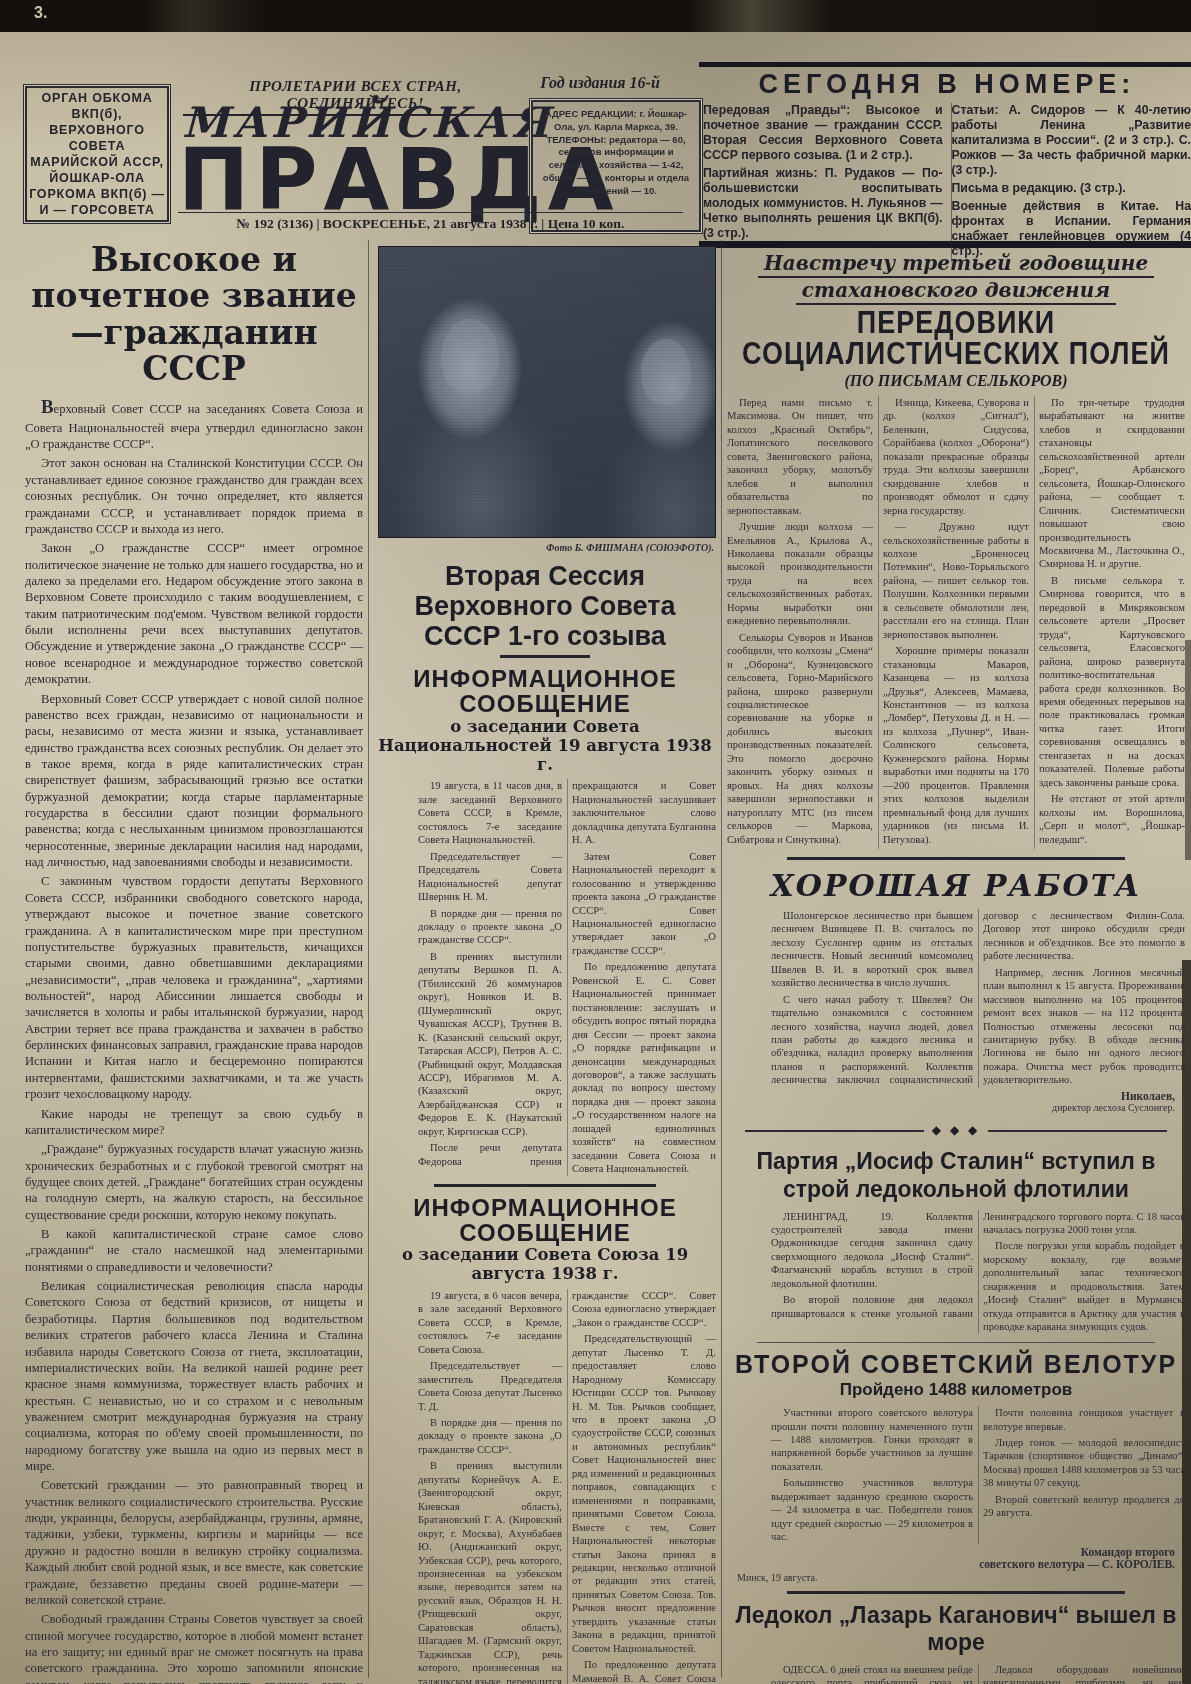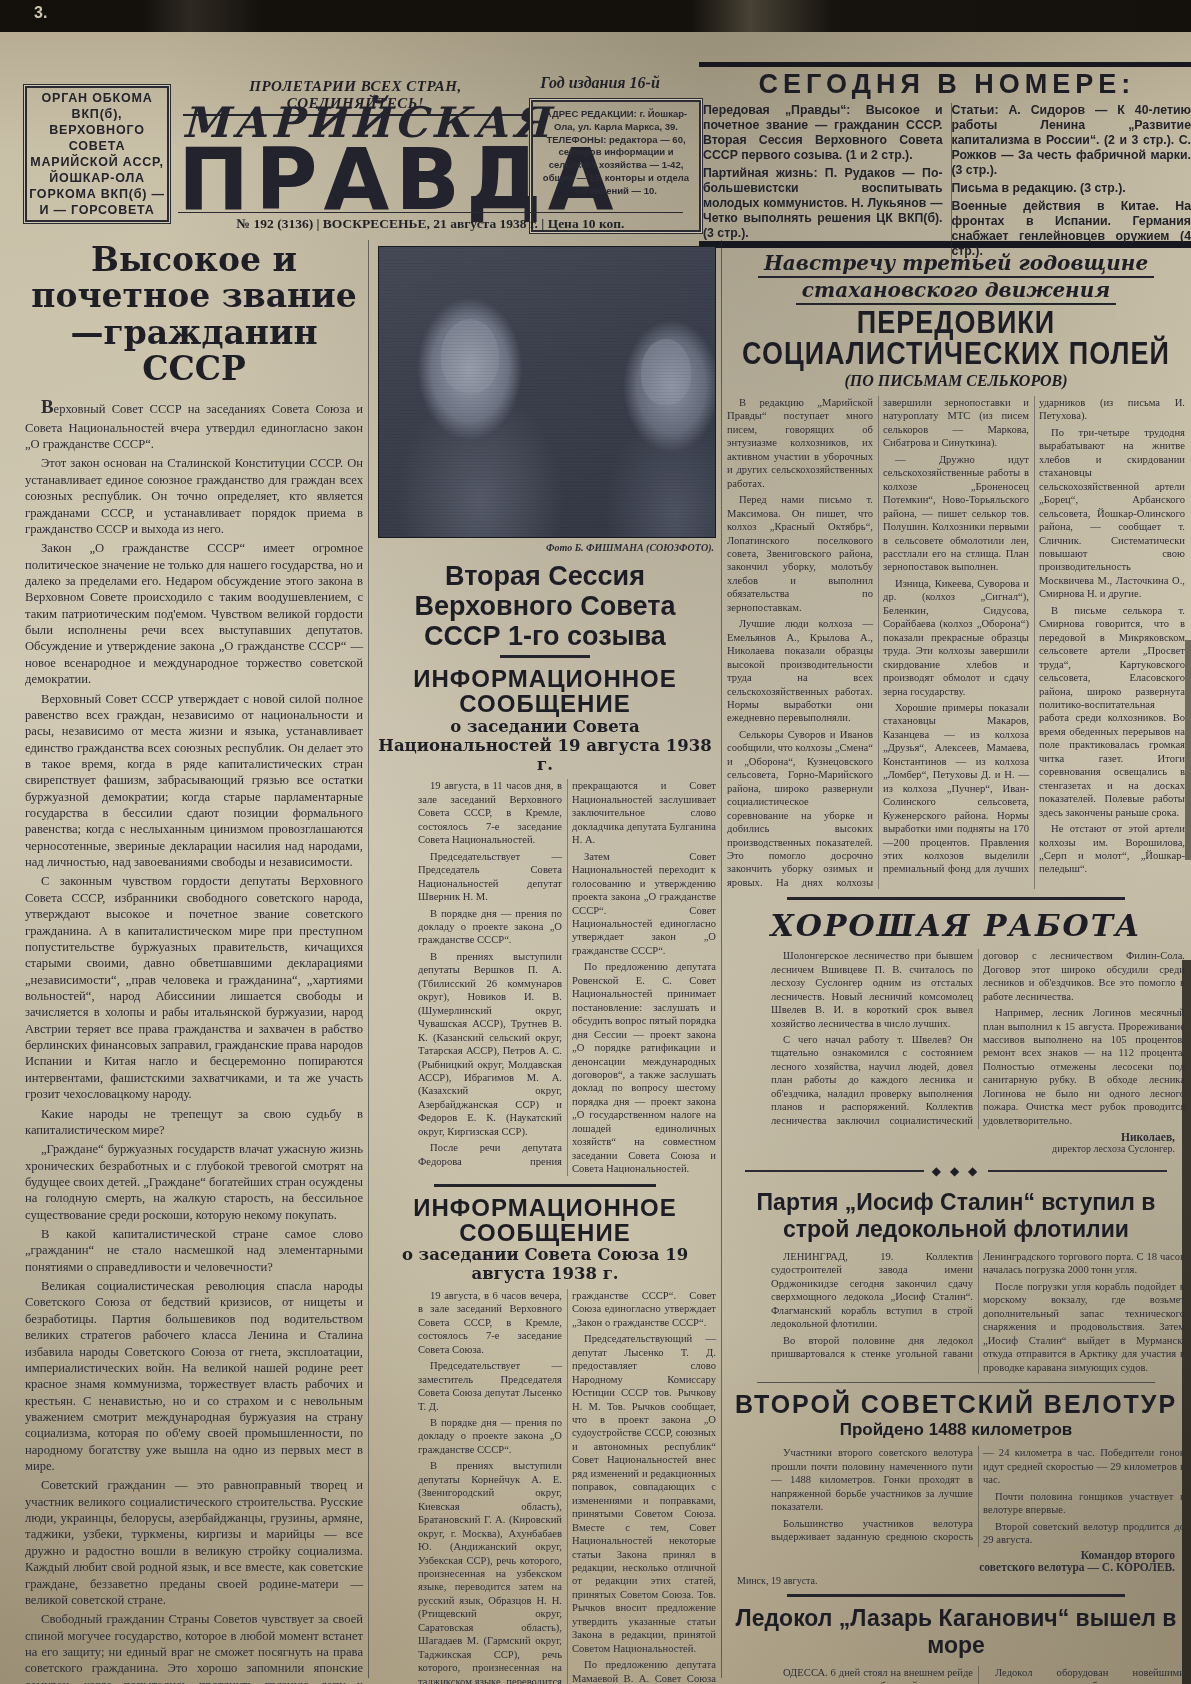--- a/index.html
+++ b/index.html
@@ -196,26 +196,25 @@
     <div class="vrule"></div>
 
     <div class="col-right">
       <div class="kicker">
         <span>Навстречу третьей годовщине</span><br>
         <span>стахановского движения</span>
       </div>
       <h2 class="peredoviki-head">ПЕРЕДОВИКИ СОЦИАЛИСТИЧЕСКИХ ПОЛЕЙ</h2>
       <div class="peredoviki-sub">(ПО ПИСЬМАМ СЕЛЬКОРОВ)</div>
       <div class="threecol smallbody">
-        <p>В редакцию „Марийской Правды“ поступает много писем, говорящих об энтузиазме колхозников, их активном участии в уборочных и других сельскохозяйственных работах.</p>
         <p>Перед нами письмо т. Максимова. Он пишет, что колхоз „Красный Октябрь“, Лопатинского поселкового совета, Звениговского района, закончил уборку, молотьбу хлебов и выполнил обязательства по зернопоставкам.</p>
         <p>Лучшие люди колхоза — Емельянов А., Крылова А., Николаева показали образцы высокой производительности труда на всех сельскохозяйственных работах. Нормы выработки они ежедневно перевыполняли.</p>
         <p>Селькоры Суворов и Иванов сообщили, что колхозы „Смена“ и „Оборона“, Кузнецовского сельсовета, Горно-Марийского района, широко развернули социалистическое соревнование на уборке и добились высоких производственных показателей. Это помогло досрочно закончить уборку озимых и яровых. На днях колхозы завершили зернопоставки и натуроплату МТС (из писем селькоров — Маркова, Сибатрова и Синуткина).</p>
+        <p>Изница, Кикеева, Суворова и др. (колхоз „Сигнал“), Беленкин, Сидусова, Сорайбаева (колхоз „Оборона“) показали прекрасные образцы труда. Эти колхозы завершили скирдование хлебов и производят обмолот и сдачу зерна государству.</p>
         <p>— Дружно идут сельскохозяйственные работы в колхозе „Броненосец Потемкин“, Ново-Торьяльского района, — пишет селькор тов. Полушин. Колхозники первыми в сельсовете обмолотили лен, расстлали его на стлища. План зернопоставок выполнен.</p>
-        <p>Изница, Кикеева, Суворова и др. (колхоз „Сигнал“), Беленкин, Сидусова, Сорайбаева (колхоз „Оборона“) показали прекрасные образцы труда. Эти колхозы завершили скирдование хлебов и производят обмолот и сдачу зерна государству.</p>
         <p>Хорошие примеры показали стахановцы Макаров, Казанцева — из колхоза „Друзья“, Алексеев, Мамаева, Константинов — из колхоза „Ломбер“, Петуховы Д. и Н. — из колхоза „Пучнер“, Иван-Солинского сельсовета, Куженерского района. Нормы выработки ими подняты на 170—200 процентов. Правления этих колхозов выделили премиальный фонд для лучших ударников (из письма И. Петухова).</p>
         <p>По три-четыре трудодня вырабатывают на жнитве хлебов и скирдовании стахановцы сельскохозяйственной артели „Борец“, Арбанского сельсовета, Йошкар-Олинского района, — сообщает т. Сличник. Систематически повышают свою производительность Москвичева М., Ласточкина О., Смирнова Н. и другие.</p>
         <p>В письме селькора т. Смирнова говорится, что в передовой в Микряковском сельсовете артели „Просвет труда“, Картуковского сельсовета, Еласовского района, широко развернута политико-воспитательная работа среди колхозников. Во время обеденных перерывов на поле практиковалась громкая читка газет. Итоги соревнования освещались в стенгазетах и на досках показателей. Полевые работы здесь закончены раньше срока.</p>
         <p>Не отстают от этой артели колхозы им. Ворошилова, „Серп и молот“, „Йошкар-пеледыш“.</p>
       </div>
 
       <div class="hrule bold"></div>
       <h2 class="script-head">ХОРОШАЯ РАБОТА</h2>
       <div class="twocol smallbody">
         <p>Шолонгерское лесничество при бывшем лесничем Вшивцеве П. В. считалось по лесхозу Суслонгер одним из отсталых лесничеств. Новый лесничий комсомолец Швелев В. И. в короткий срок вывел хозяйство лесничества в число лучших.</p>
@@ -235,20 +234,21 @@
         <p>После погрузки угля корабль подойдет к морскому вокзалу, где возьмет дополнительный запас технического снаряжения и продовольствия. Затем „Иосиф Сталин“ выйдет в Мурманск, откуда отправится в Арктику для участия в проводке каравана зимующих судов.</p>
       </div>
 
       <div class="hrule"></div>
       <h2 class="velo-head">ВТОРОЙ СОВЕТСКИЙ ВЕЛОТУР</h2>
       <div class="velo-sub">Пройдено 1488 километров</div>
       <div class="twocol smallbody">
         <p>Участники второго советского велотура прошли почти половину намеченного пути — 1488 километров. Гонки проходят в напряженной борьбе участников за лучшие показатели.</p>
         <p>Большинство участников велотура выдерживает заданную среднюю скорость — 24 километра в час. Победители гонок идут средней скоростью — 29 километров в час.</p>
         <p>Почти половина гонщиков участвует в велотуре впервые.</p>
+        <p>Лидер гонок — молодой велосипедист Тарачков (спортивное общество „Динамо“, Москва) прошел 1488 километров за 53 часа 38 минуты 07 секунд.</p>
         <p>Второй советский велотур продлится до 29 августа.</p>
       </div>
       <p class="sig">
         <span>Командор второго</span><br>
         <span>советского велотура —</span>
         <span>С. КОРОЛЕВ.</span>
       </p>
       <p class="dateline">Минск, 19 августа.</p>
 
       <div class="hrule bold"></div>

